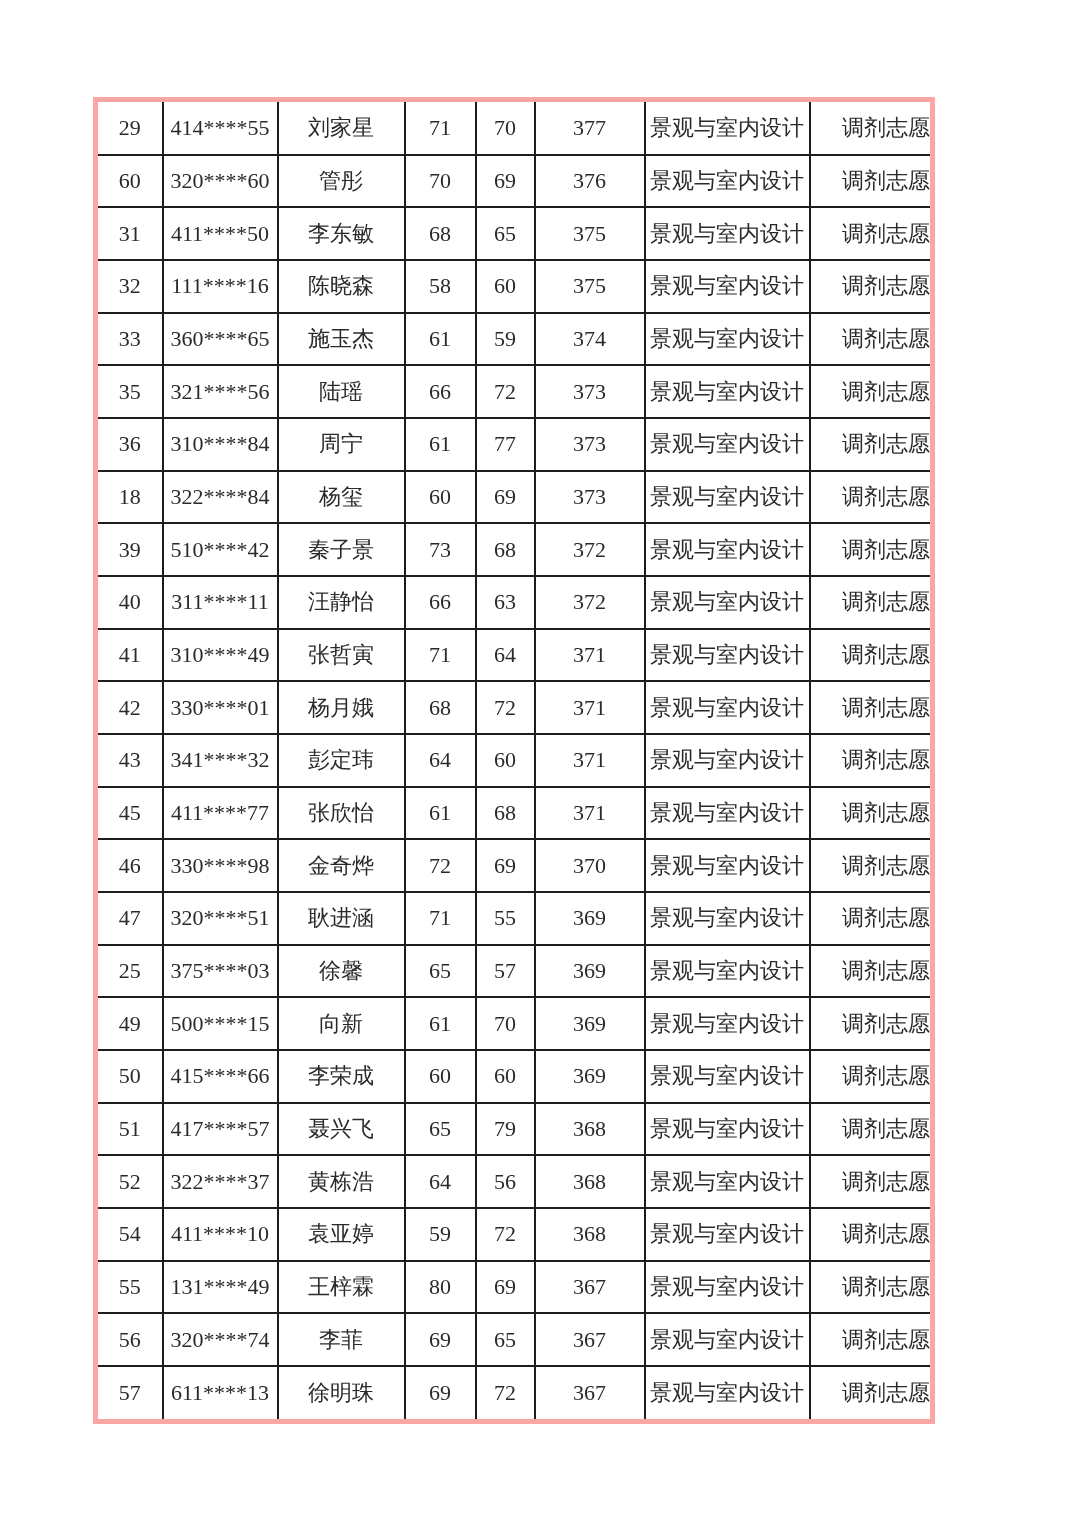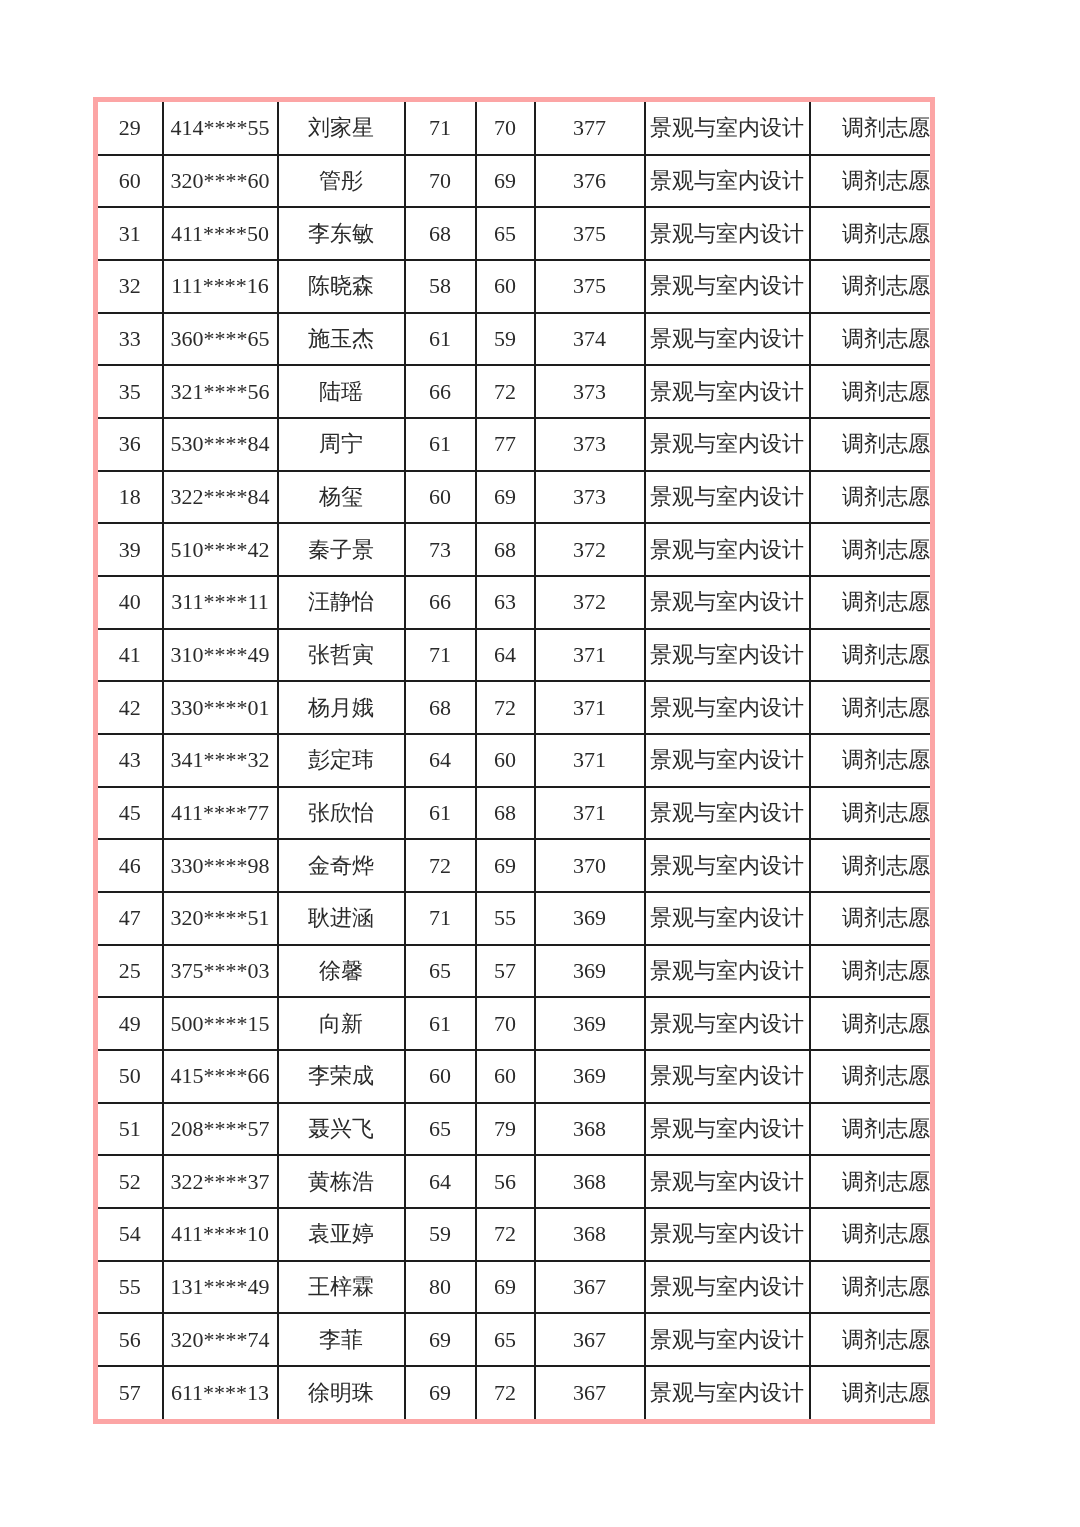--- a/index.html
+++ b/index.html
@@ -116,21 +116,21 @@
           <td class="c1">321****56</td>
           <td class="c2">陆瑶</td>
           <td class="c3">66</td>
           <td class="c4">72</td>
           <td class="c5">373</td>
           <td class="c6">景观与室内设计</td>
           <td class="c7">调剂志愿</td>
         </tr>
         <tr>
           <td class="c0">36</td>
-          <td class="c1">530****84</td>
+          <td class="c1">310****84</td>
           <td class="c2">周宁</td>
           <td class="c3">61</td>
           <td class="c4">77</td>
           <td class="c5">373</td>
           <td class="c6">景观与室内设计</td>
           <td class="c7">调剂志愿</td>
         </tr>
         <tr>
           <td class="c0">18</td>
           <td class="c1">322****84</td>
@@ -246,21 +246,21 @@
           <td class="c1">415****66</td>
           <td class="c2">李荣成</td>
           <td class="c3">60</td>
           <td class="c4">60</td>
           <td class="c5">369</td>
           <td class="c6">景观与室内设计</td>
           <td class="c7">调剂志愿</td>
         </tr>
         <tr>
           <td class="c0">51</td>
-          <td class="c1">208****57</td>
+          <td class="c1">417****57</td>
           <td class="c2">聂兴飞</td>
           <td class="c3">65</td>
           <td class="c4">79</td>
           <td class="c5">368</td>
           <td class="c6">景观与室内设计</td>
           <td class="c7">调剂志愿</td>
         </tr>
         <tr>
           <td class="c0">52</td>
           <td class="c1">322****37</td>

